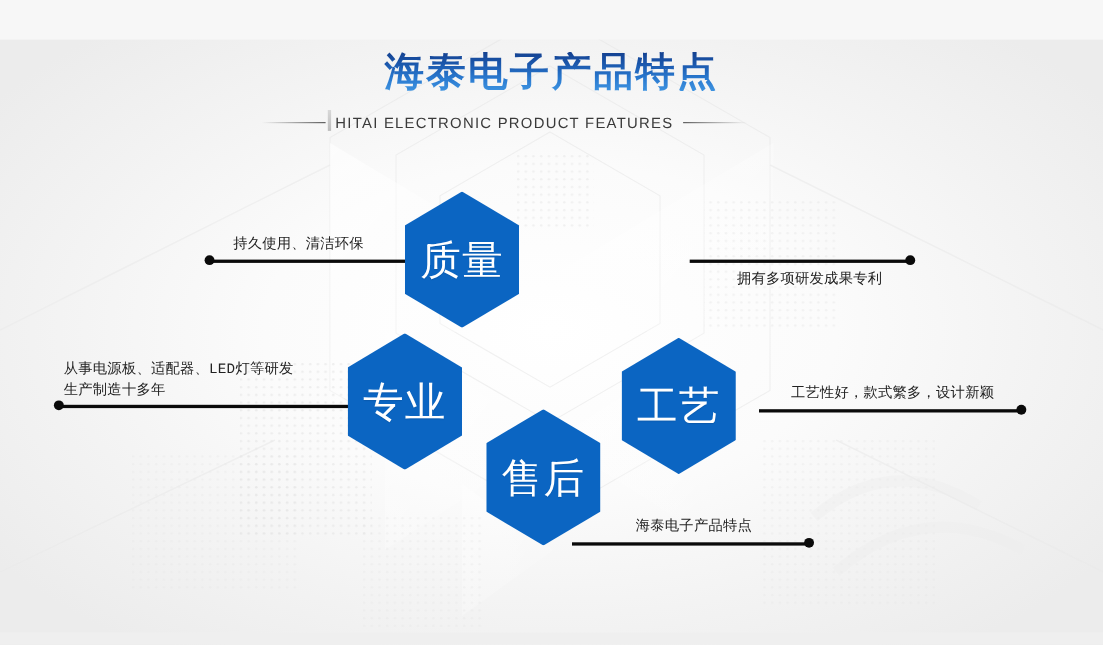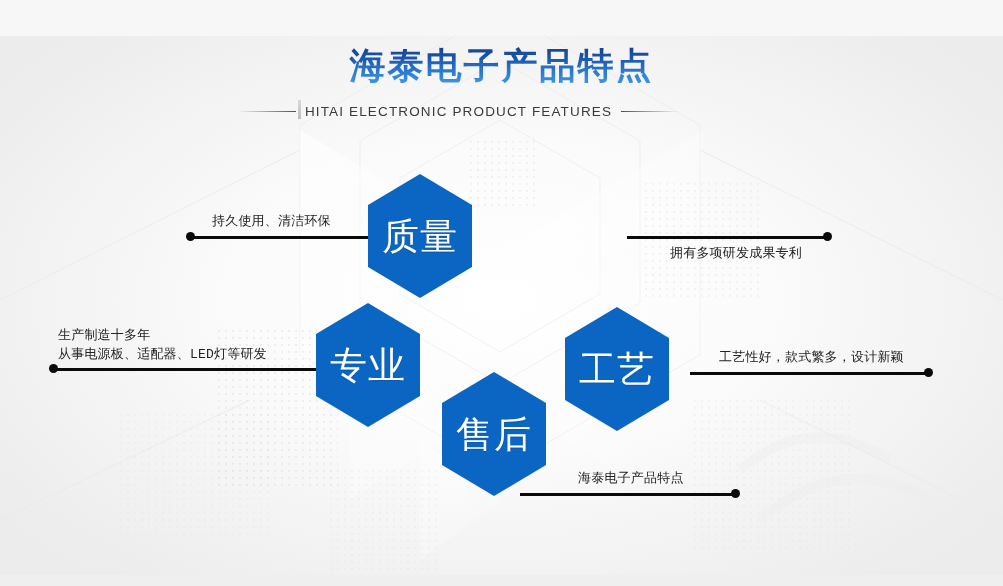--- a/index.html
+++ b/index.html
@@ -151,22 +151,22 @@
   <div class="dot" style="left:186px;top:232px;"></div>
   <div class="cap" style="left:212px;top:213px;">持久使用、清洁环保</div>
 
   <div class="conn" style="left:627px;top:236px;width:202px;"></div>
   <div class="dot" style="left:823px;top:232px;"></div>
   <div class="cap" style="left:670px;top:213px;margin-top:32px;">拥有多项研发成果专利</div>
 
   <div class="conn" style="left:57px;top:368px;width:280px;"></div>
   <div class="dot" style="left:49px;top:364px;"></div>
   <div class="cap two" style="left:58px;top:326px;">
+    <div>从事电源板、适配器、LED灯等研发</div>
     <div>生产制造十多年</div>
-    <div>从事电源板、适配器、LED灯等研发</div>
   </div>
 
   <div class="conn" style="left:690px;top:372px;width:240px;"></div>
   <div class="dot" style="left:924px;top:368px;"></div>
   <div class="cap" style="left:719px;top:349px;">工艺性好，款式繁多，设计新颖</div>
 
   <div class="conn" style="left:520px;top:493px;width:217px;"></div>
   <div class="dot" style="left:731px;top:489px;"></div>
   <div class="cap" style="left:578px;top:470px;">海泰电子产品特点</div>
 

